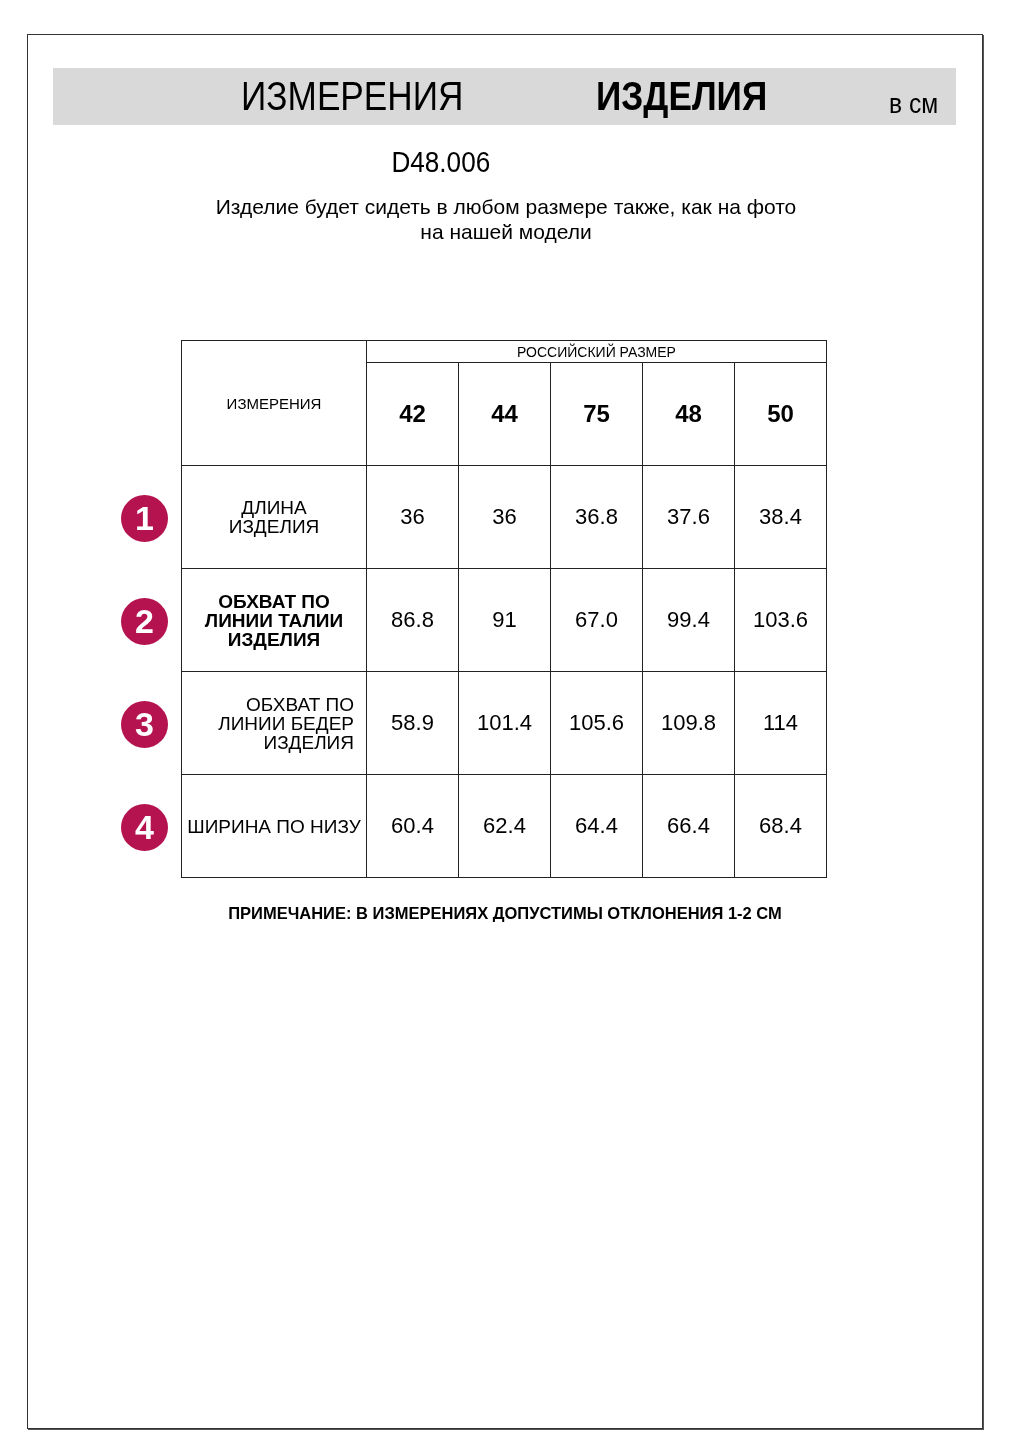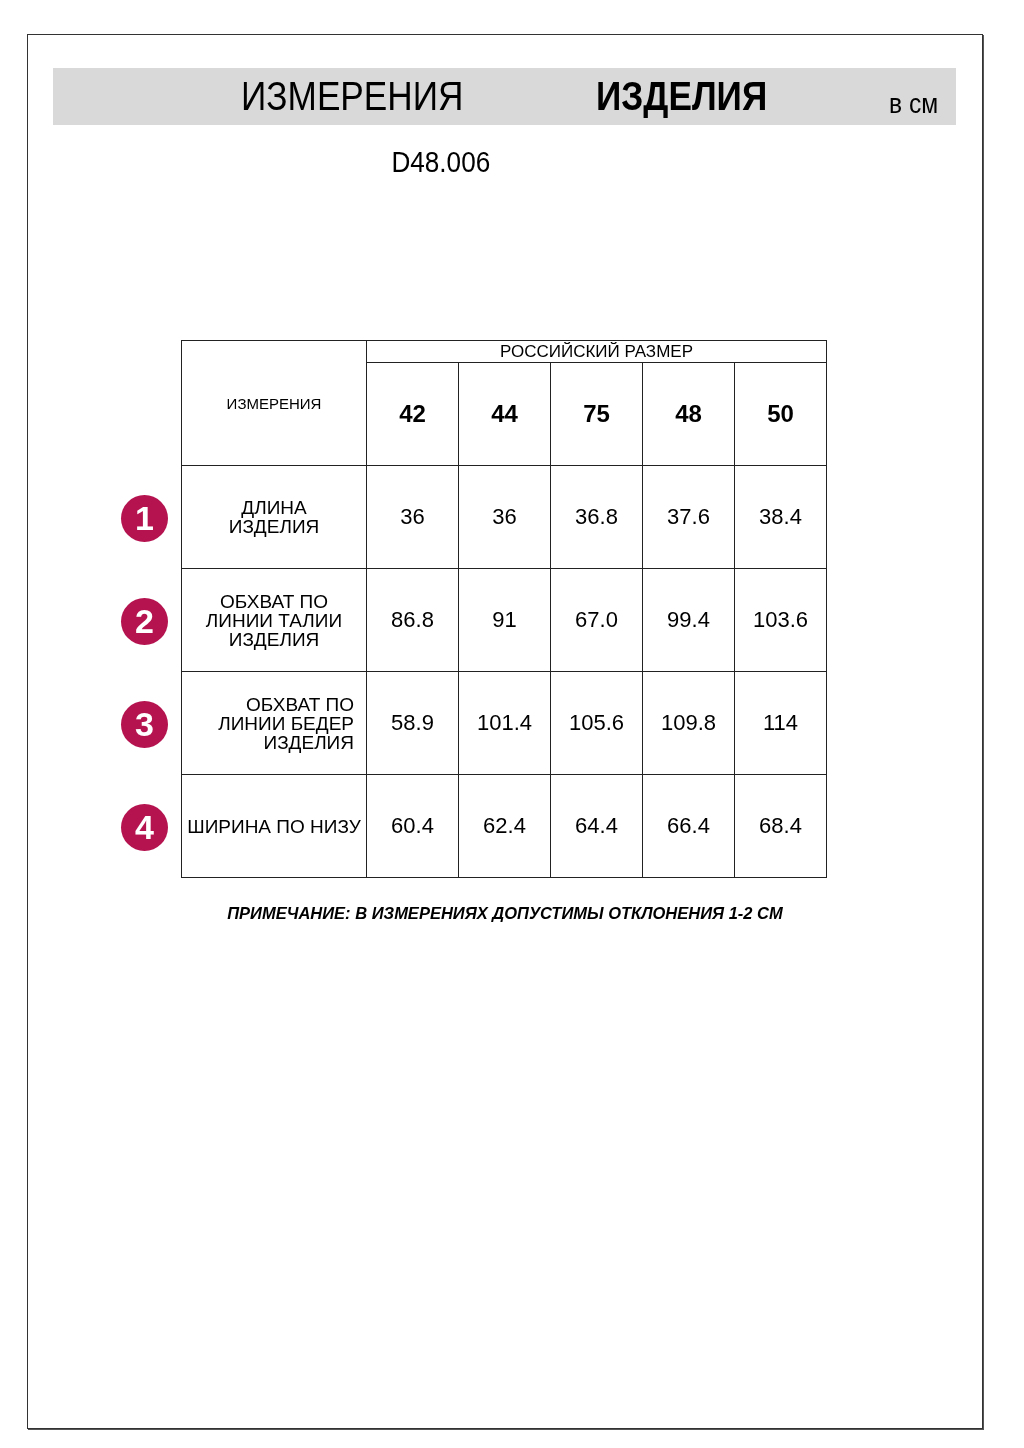--- a/index.html
+++ b/index.html
@@ -9,41 +9,43 @@
   .band span { position:absolute; top:6px; font-size:40px; line-height:44px; transform:scaleX(0.88); transform-origin:left top; }
   .t1 { left:188px; }
   .t2 { left:543px; font-weight:bold; }
   .t3 { left:836px; font-size:28px !important; top:14px !important; }
   .code { position:absolute; left:0; width:882px; top:146px; text-align:center; font-size:29px; }
   .code span { display:inline-block; transform:scaleX(0.9); }
   .sub { position:absolute; left:0; width:1012px; top:194px; text-align:center; font-size:21px; line-height:25px; }
   table { position:absolute; left:181px; top:340px; border-collapse:collapse; }
   td { border:1.5px solid #222; text-align:center; padding:0; }
   .hdr-meas { width:184px; font-size:15px; }
-  .hdr-ru { height:21px; font-size:17px; }
+  .hdr-ru { height:21px; font-size:14px; }
   .size { width:91px; height:102px; font-size:24px; font-weight:900; }
   .label { font-size:19px; line-height:19px; height:102px; }
   .val { font-size:22px; }
   .badge { position:absolute; left:121px; width:47px; height:47px; border-radius:50%; color:#fff; font-weight:bold; font-size:34px; line-height:47px; text-align:center; }
-  .note { position:absolute; left:0; width:1010px; top:904px; text-align:center; font-size:16.5px; font-weight:bold;font-style:italic; }
+  .note { position:absolute; left:0; width:1010px; top:904px; text-align:center; font-size:16.5px; font-weight:bold; }
 </style>
 </head>
 <body>
 
 <div class="frame"></div>
 
 <div class="band">
   <span class="t1">ИЗМЕРЕНИЯ</span>
   <span class="t2">ИЗДЕЛИЯ</span>
   <span class="t3">в см</span>
 </div>
 
 <div class="code"><span>D48.006</span></div>
 
 <div class="sub">
+  <div>Изделие будет сидеть в любом размере также, как на фото</div>
+  <div>на нашей модели</div>
 </div>
 
 <table>
   <tbody>
       <tr>
     <td rowspan="2" class="hdr-meas">ИЗМЕРЕНИЯ</td>
     <td colspan="5" class="hdr-ru">РОССИЙСКИЙ РАЗМЕР</td>
   </tr>
   <tr>
     <td class="size">42</td>
@@ -54,21 +56,21 @@
   </tr>
   <tr>
     <td class="label" style="padding:0 26px;">ДЛИНА ИЗДЕЛИЯ</td>
     <td class="val">36</td>
     <td class="val">36</td>
     <td class="val">36.8</td>
     <td class="val">37.6</td>
     <td class="val">38.4</td>
   </tr>
   <tr>
-    <td class="label" style="padding:0 12px;">ОБХВАТ ПО ЛИНИИ ТАЛИИ ИЗДЕЛИЯ</td>
+    <td class="label" style="padding:0 12px;font-weight:bold;">ОБХВАТ ПО ЛИНИИ ТАЛИИ ИЗДЕЛИЯ</td>
     <td class="val">86.8</td>
     <td class="val">91</td>
     <td class="val">67.0</td>
     <td class="val">99.4</td>
     <td class="val">103.6</td>
   </tr>
   <tr>
     <td class="label" style="padding:0 12px;text-align:right;">ОБХВАТ ПО ЛИНИИ БЕДЕР ИЗДЕЛИЯ</td>
     <td class="val">58.9</td>
     <td class="val">101.4</td>

